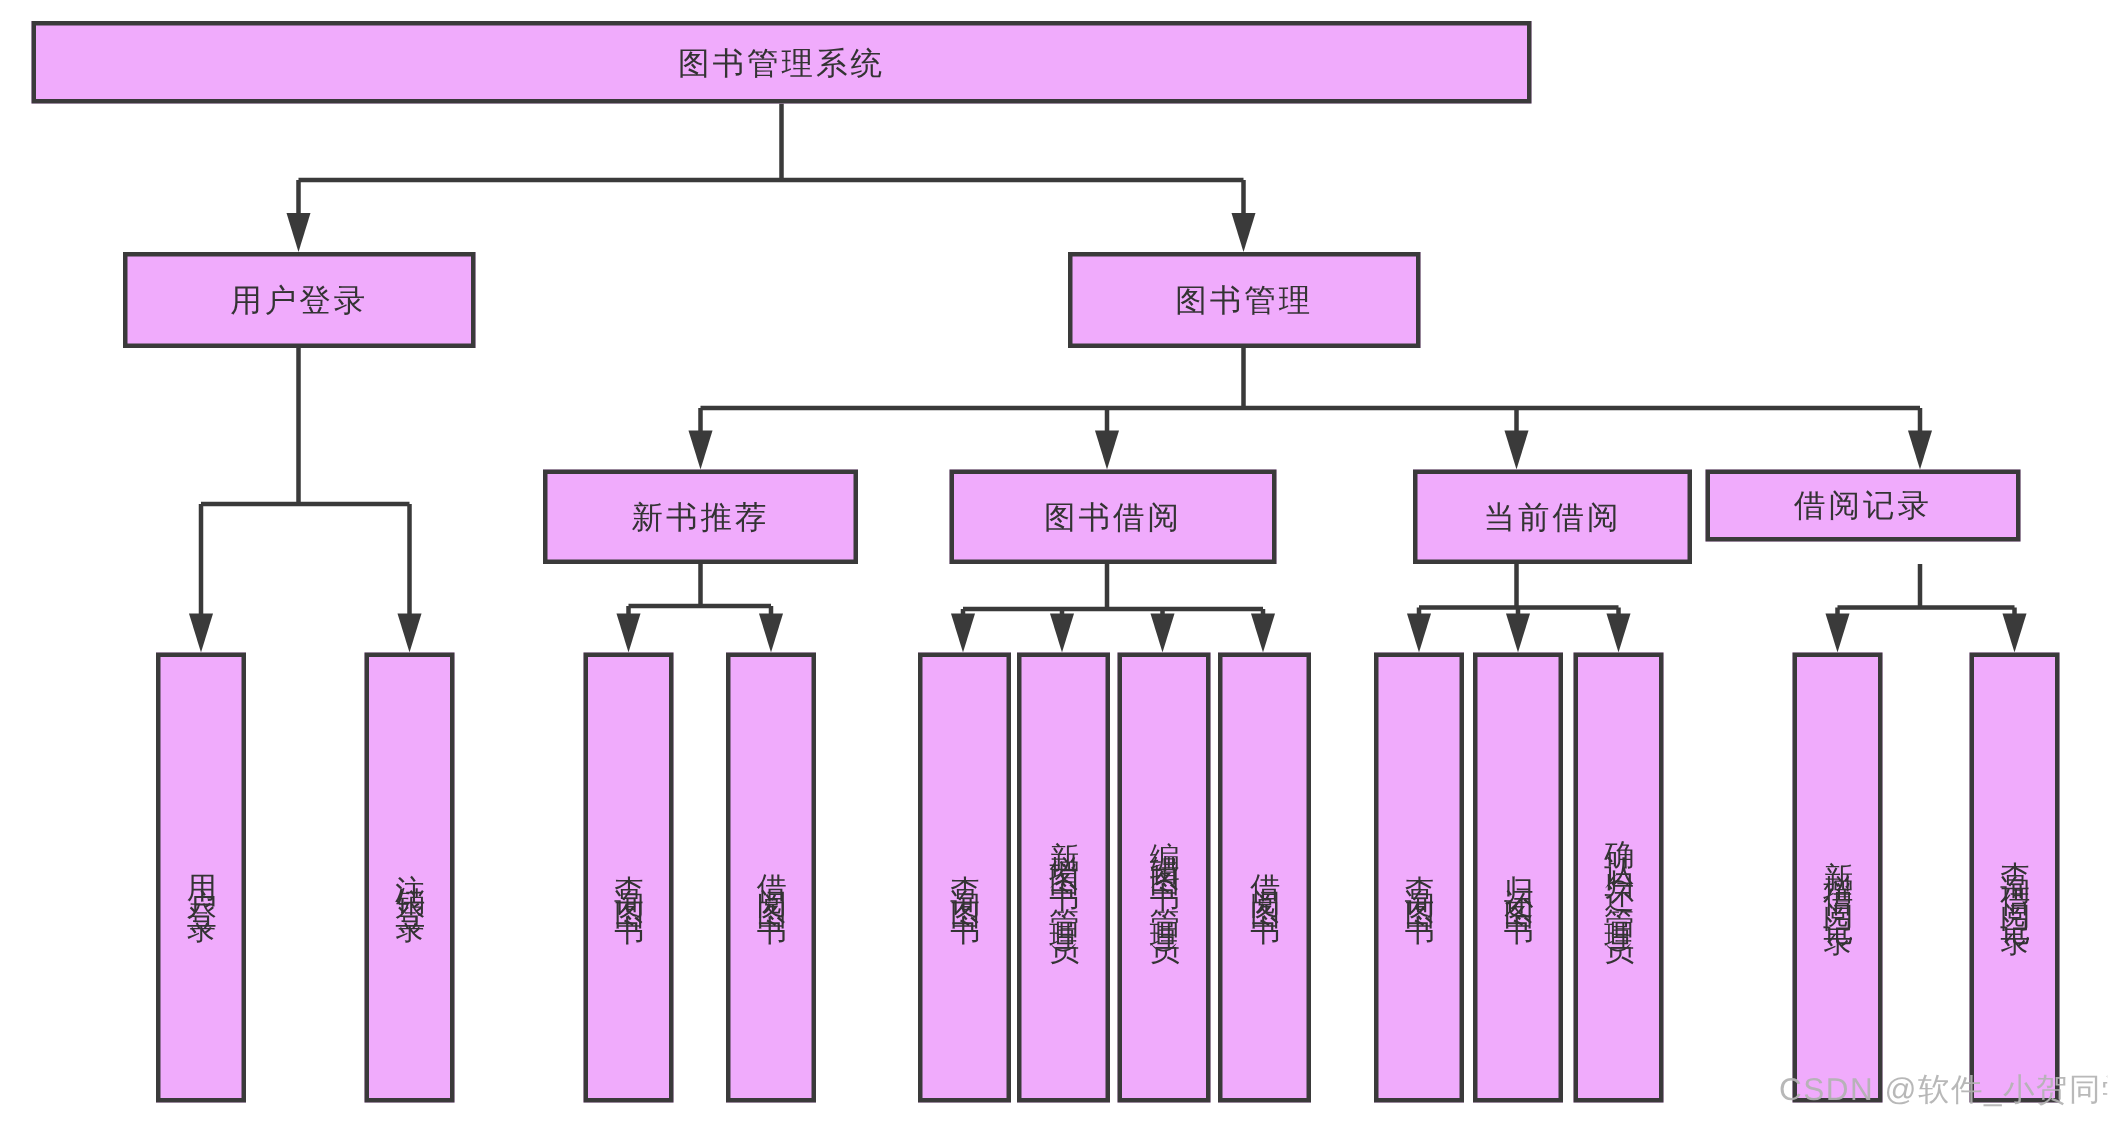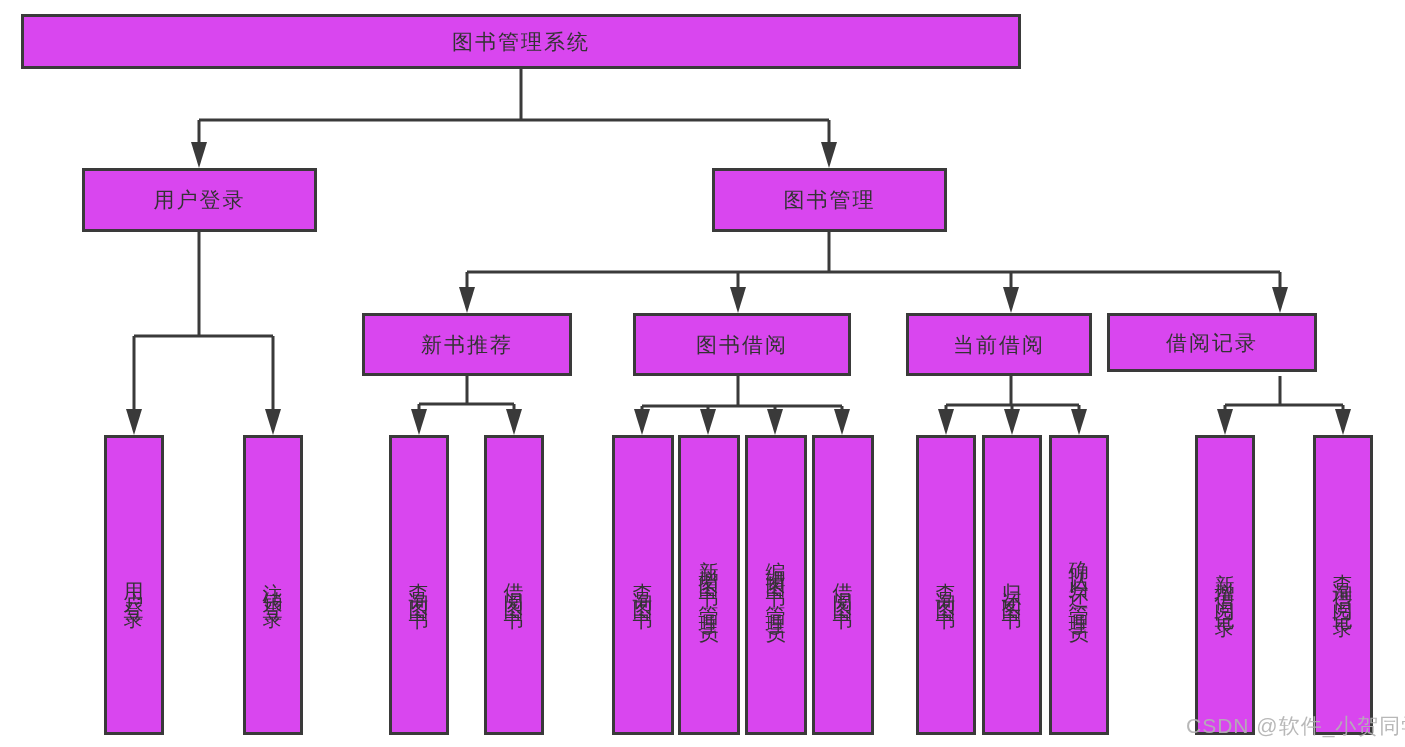--- a/index.html
+++ b/index.html
@@ -10,21 +10,21 @@
   }
   html,body{margin:0;padding:0;background:#fff;}
   #canvas{
     position:relative;width:1405px;height:747px;background:var(--bg);
     font-family:"Liberation Sans","DejaVu Sans",sans-serif;overflow:hidden;
   }
   #wires{position:absolute;left:0;top:0;z-index:1;}
   #wires .c{stroke:var(--line);stroke-width:3;fill:none;}
   #wires .a{fill:var(--line);stroke:none;}
   .node{
-    position:absolute;background:#d946ef;border:3px solid var(--line);
+    position:absolute;background:#f0abfc;border:3px solid var(--line);
     display:flex;align-items:center;justify-content:center;
     color:var(--text);box-sizing:border-box;z-index:2;
   }
   .h span{font-size:21px;letter-spacing:2px;white-space:nowrap;}
   .v span{
     writing-mode:vertical-rl;text-orientation:mixed;
     font-size:20px;letter-spacing:9px;line-height:1;white-space:nowrap;
   }
   .wm{
     position:absolute;left:1186px;top:712px;z-index:3;
@@ -82,24 +82,24 @@
   <div class="node h" style="left:362px;top:313px;width:210px;height:63px">
     <span>新书推荐</span>
   </div>
 
   <div class="node h" style="left:712px;top:168px;width:235px;height:64px">
     <span>图书管理</span>
   </div>
   <div class="node h" style="left:633px;top:313px;width:218px;height:63px">
     <span>图书借阅</span>
   </div>
-  <div class="node h" style="left:906px;top:313px;width:186px;height:63px">
+  <div class="node h" style="left:942px;top:313px;width:186px;height:63px">
     <span>当前借阅</span>
   </div>
-  <div class="node h" style="left:1107px;top:313px;width:210px;height:59px">
+  <div class="node h" style="left:1137px;top:313px;width:210px;height:48px">
     <span>借阅记录</span>
   </div>
 
   <div class="node v" style="left:104px;top:435px;width:60px;height:300px">
     <span>用户登录</span>
   </div>
   <div class="node v" style="left:243px;top:435px;width:60px;height:300px">
     <span>注销登录</span>
   </div>
 

